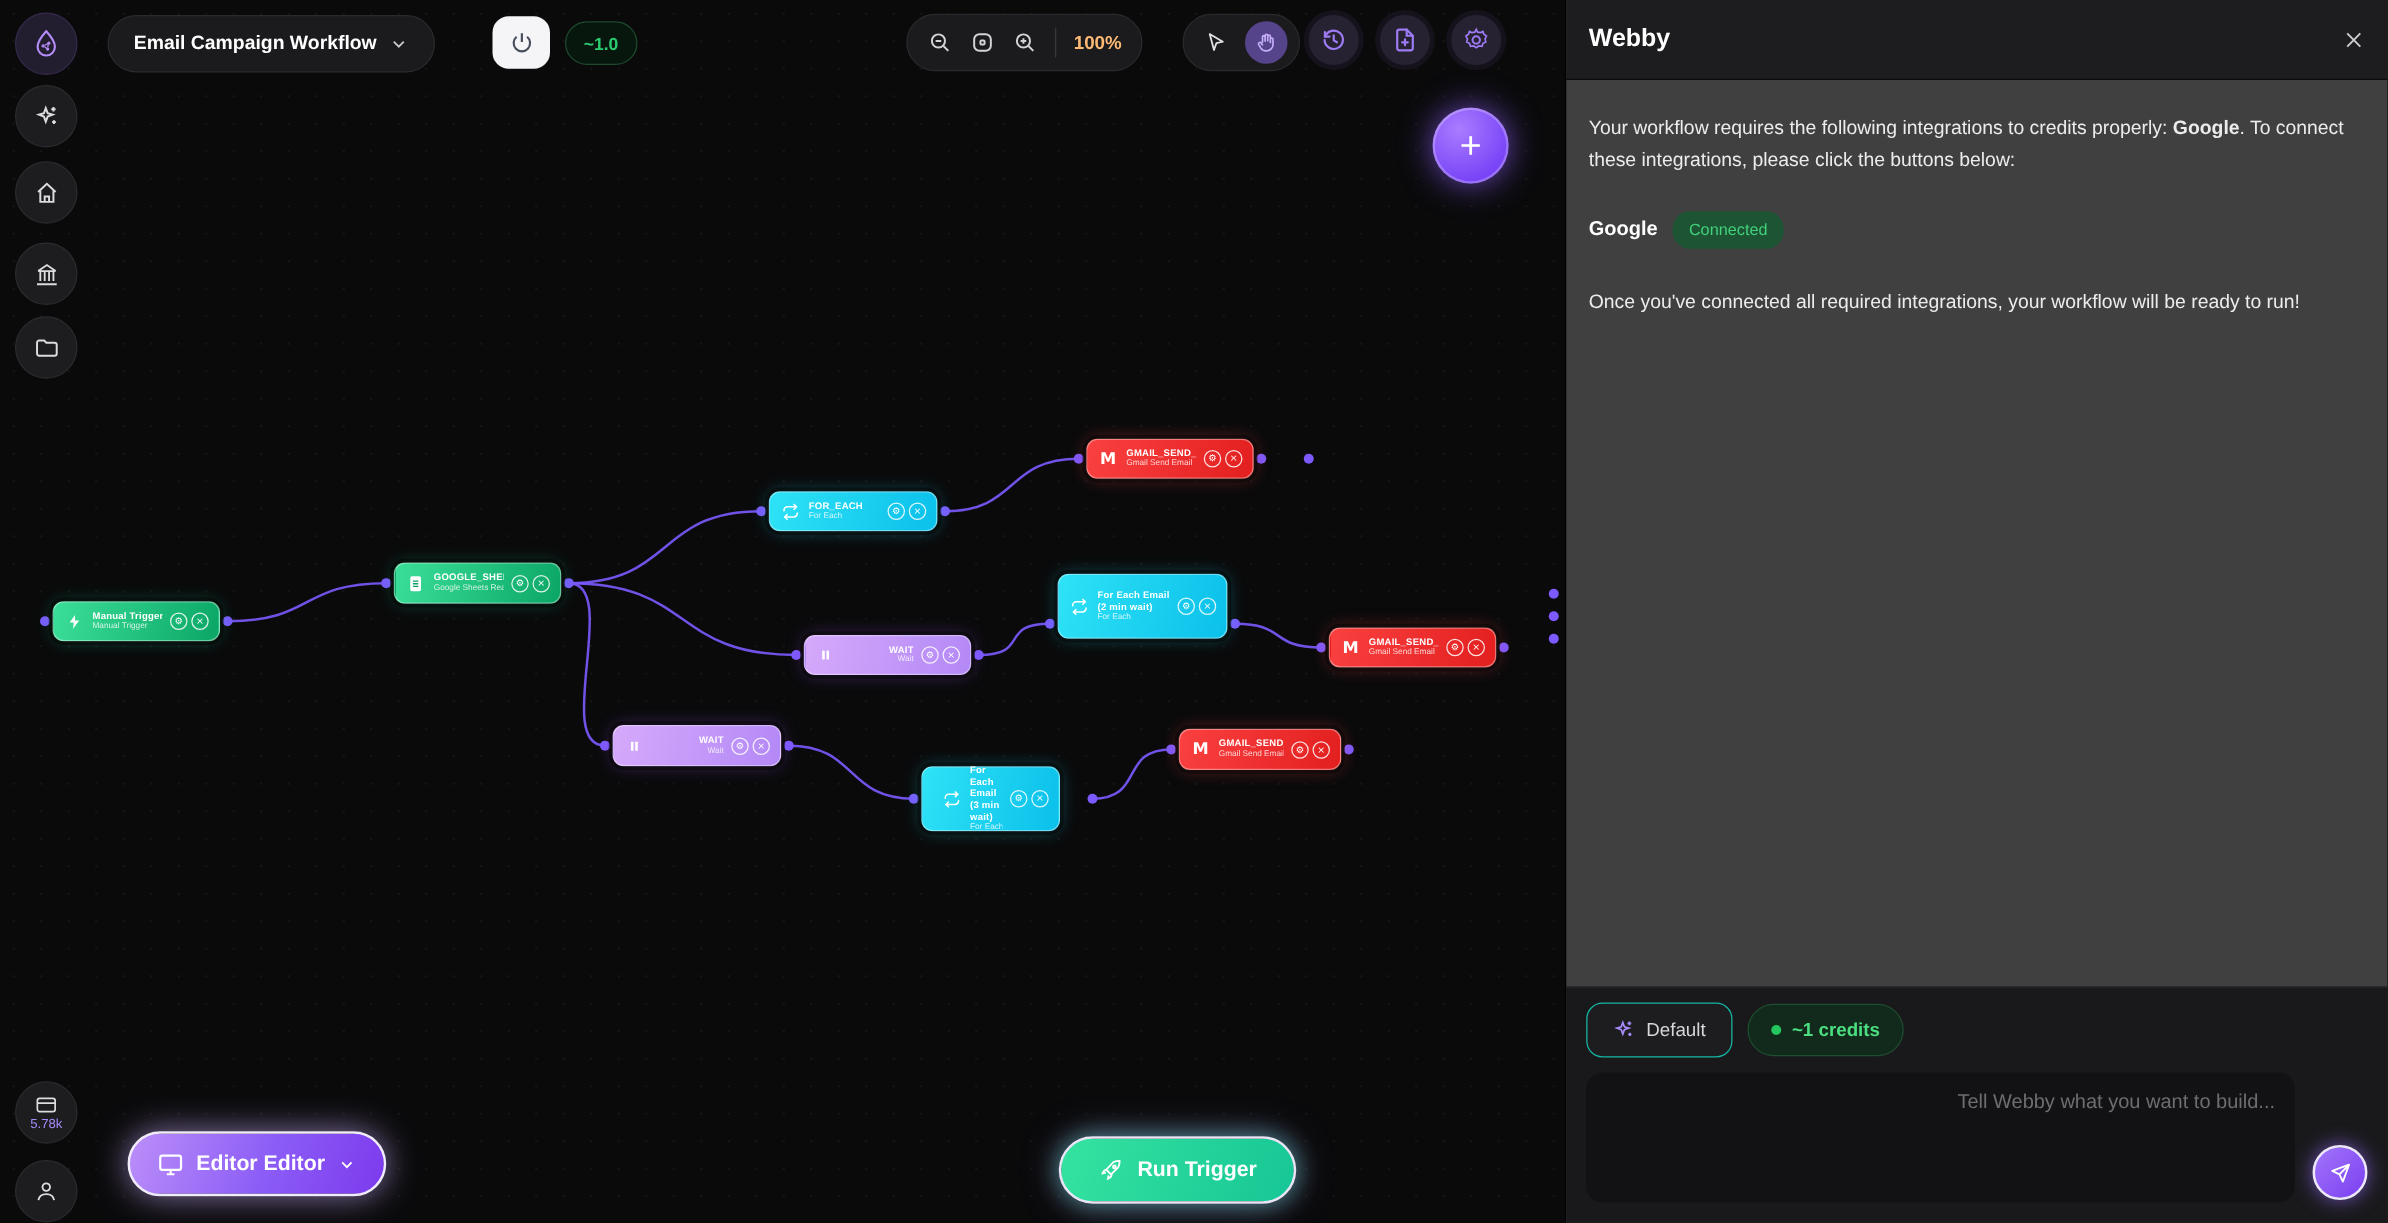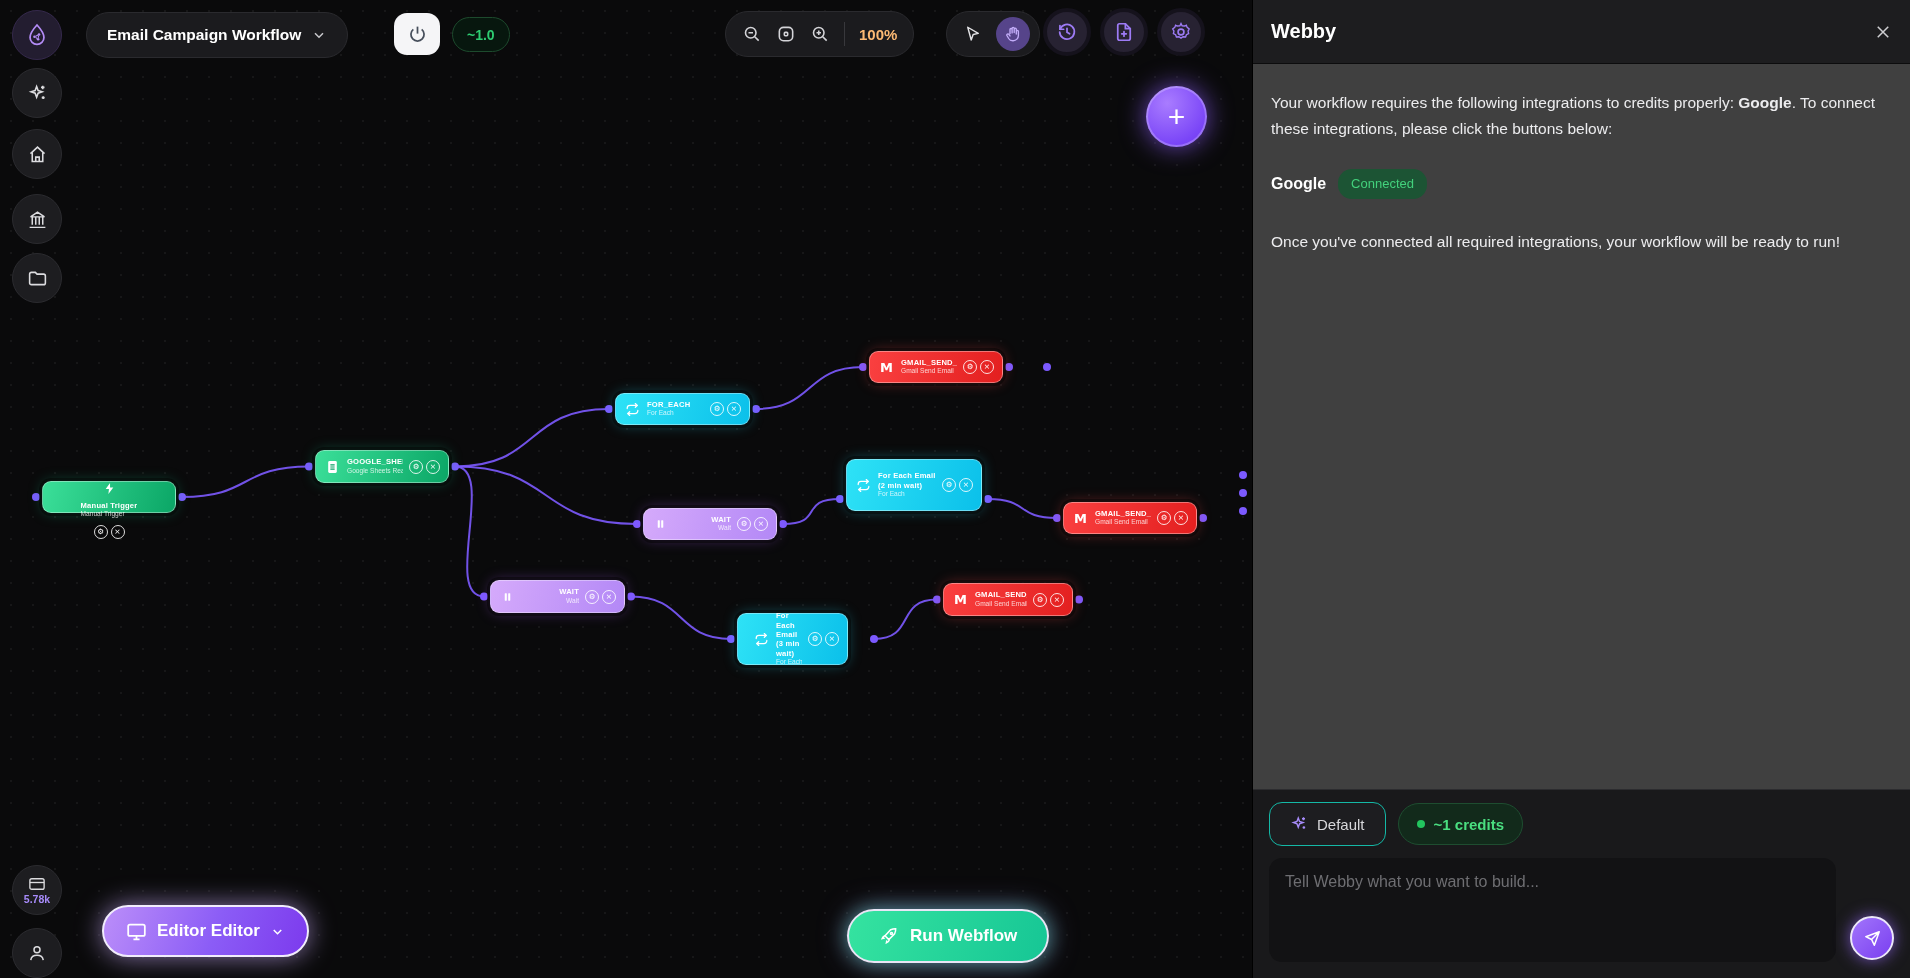--- a/index.html
+++ b/index.html
@@ -28,21 +28,21 @@
     display:flex; align-items:center; justify-content:center; color:#9d7bf5; }
   .plus-btn { position:absolute; left:1146px; top:86px; width:61px; height:61px; border-radius:50%;
     background:radial-gradient(circle at 35% 28%, #a97cff, #7a45f7 70%, #6d35ee);
     box-shadow:0 0 26px rgba(139,92,246,.75), inset 0 0 0 2px rgba(255,255,255,.25);
     display:flex; align-items:center; justify-content:center; color:#fff; font-size:30px; font-weight:300; }
   
   .rail-circ { position:absolute; left:12px; width:50px; height:50px; border-radius:50%; background:#1d1d20; border:1px solid #2b2b2f;
     display:flex; align-items:center; justify-content:center; color:#dcdcdf; }
   .rail-circ.logo { background:#231d30; border-color:#35294c; color:#b48cf7; }
   .credit-circ { flex-direction:column; gap:1px; }
-  .credit-circ .amt { font-size:10.5px; color:#a78bfa; line-height:1;font-weight:bold; }
+  .credit-circ .amt { font-size:10.5px; color:#a78bfa; line-height:1; }
   
   #edges { position:absolute; left:0; top:0; pointer-events:none; }
   .node { position:absolute; display:flex; align-items:center; gap:6px; padding:0 8px; border-radius:9px;
     box-shadow:0 0 0 3px rgba(5,5,6,.55), 0 2px 10px rgba(0,0,0,.5); border:1px solid rgba(255,255,255,.38); color:#fff; }
   .node.t-green  { background:linear-gradient(105deg,#3bdf99,#0ba666); box-shadow:0 0 0 3px rgba(5,5,6,.55),0 0 14px rgba(16,185,129,.35); }
   .node.t-cyan   { background:linear-gradient(105deg,#2ee2f6,#0bc0ea); box-shadow:0 0 0 3px rgba(5,5,6,.55),0 0 14px rgba(34,211,238,.35); }
   .node.t-purple { background:linear-gradient(105deg,#d5aafb,#b388f6); box-shadow:0 0 0 3px rgba(5,5,6,.55),0 0 14px rgba(168,85,247,.35);text-align:right; }
   .node.t-red    { background:linear-gradient(105deg,#fa4040,#e31f1f); box-shadow:0 0 0 3px rgba(5,5,6,.55),0 0 14px rgba(239,68,68,.4); }
   .n-icon { display:flex; align-items:center; justify-content:center; width:17px; flex:none; }
   .n-text { flex:1; min-width:0; }
@@ -70,21 +70,21 @@
   .intg-row { display:flex; align-items:center; gap:12px; margin:26px 0 30px; }
   .intg-name { font-weight:bold; font-size:16px; color:#fff; }
   .conn-badge { background:#1c5434; color:#43d17c; font-size:13px; padding:4px 13px; border-radius:14px; }
   .composer { flex:none; background:#19191b; border-top:1px solid #2c2c2f; padding:12px 16px 16px; }
   .chips { display:flex; align-items:center; gap:12px; }
   .chip-default { display:flex; align-items:center; gap:9px; height:44px; padding:0 20px; border:1px solid #14b8a6; border-radius:13px; background:#1d1d20; color:#d7d7da; font-size:15px; }
   .chip-credits { display:flex; align-items:center; gap:9px; height:42px; padding:0 18px; border:1px solid #1e4d30; border-radius:21px; background:#122a1b; color:#4ade80; font-size:15px; font-weight:bold; }
   .chip-credits .dot { width:8px; height:8px; border-radius:50%; background:#22c55e; }
   .input-row { display:flex; align-items:flex-end; gap:14px; margin-top:12px; }
   .composer textarea { flex:1; height:104px; background:#121214; border:none; border-radius:13px; resize:none; padding:15px 16px;
-    color:#e5e5e5; font-size:16px; font-family:"Liberation Sans",sans-serif; outline:none; }
+    color:#e5e5e5; font-size:16px; font-family:"Liberation Sans",sans-serif; outline:none;text-align:right; }
   .composer textarea::placeholder { color:#6e6e72; }
   .send-btn { width:44px; height:44px; flex:none; border-radius:50%; background:linear-gradient(135deg,#a275fb,#7a3ff0);
     border:2px solid #ece7fa; box-shadow:0 0 16px rgba(150,105,250,.7); display:flex; align-items:center; justify-content:center; color:#fff; margin-bottom:2px; }
   svg.s { display:block; }
 </style>
 </head>
 <body>
 
 <div class="canvas">
   <svg id="edges" width="1252" height="978">
@@ -116,21 +116,21 @@
       <circle cx="731" cy="639" r="4" fill="#7c5aff"></circle>
       <circle cx="874" cy="639" r="4" fill="#7c5aff"></circle>
       <circle cx="937" cy="599.5" r="4" fill="#7c5aff"></circle>
       <circle cx="1079" cy="599.5" r="4" fill="#7c5aff"></circle>
       <circle cx="1047" cy="367" r="4" fill="#7c5aff"></circle>
       <circle cx="1243" cy="475" r="4" fill="#7c5aff"></circle>
       <circle cx="1243" cy="493" r="4" fill="#7c5aff"></circle>
       <circle cx="1243" cy="511" r="4" fill="#7c5aff"></circle>
     </svg>
   <div id="nodes">
-      <div class="node t-green" style="left: 42px; top: 481px; width: 134px; height: 32px; flex-direction: column;">
+      <div class="node t-green" style="left: 42px; top: 481px; width: 134px; height: 32px;">
         <span class="n-icon">
           <svg width="13" height="13" viewBox="0 0 24 24">
             <path d="M13 2L5 13h6l-1 9 9-12h-6z" fill="#fff"></path>
           </svg>
         </span>
         <div class="n-text">
           <div class="n-title">Manual Trigger</div>
           <div class="n-sub">Manual Trigger</div>
         </div>
         <div class="n-btns">
@@ -413,21 +413,21 @@
       <path d="M6 9.5l6 6 6-6"></path>
     </svg>
 </button>
 
 <button class="run-btn">
   <svg class="s" width="20" height="20" viewBox="0 0 24 24" fill="none" stroke="currentColor" stroke-width="1.8" stroke-linecap="round">
     <path d="M14 4.5c3-1.3 6-1.2 6-1.2s.2 3-1.2 6l-7 7-4.6-4.6z"></path>
       <circle cx="15" cy="9" r="1.3"></circle>
     <path d="M7.2 11.7c-1.8.3-2.9 2-3.4 3.4 1.4-.4 2.3-.3 2.3-.3M12.3 16.8c-.3 1.8-2 2.9-3.4 3.4.4-1.4.3-2.3.3-2.3"></path>
   </svg>
-  <span>Run Webflow</span>
+  <span>Run Trigger</span>
 </button>
 
 <div class="panel">
   <div class="panel-head">
     <span class="ttl">Webby</span>
     <span class="x">
       <svg class="s" width="18" height="18" viewBox="0 0 24 24" fill="none" stroke="currentColor" stroke-width="2">
           <path d="M5 5l14 14M19 5L5 19"></path>
         </svg>
     </span>

